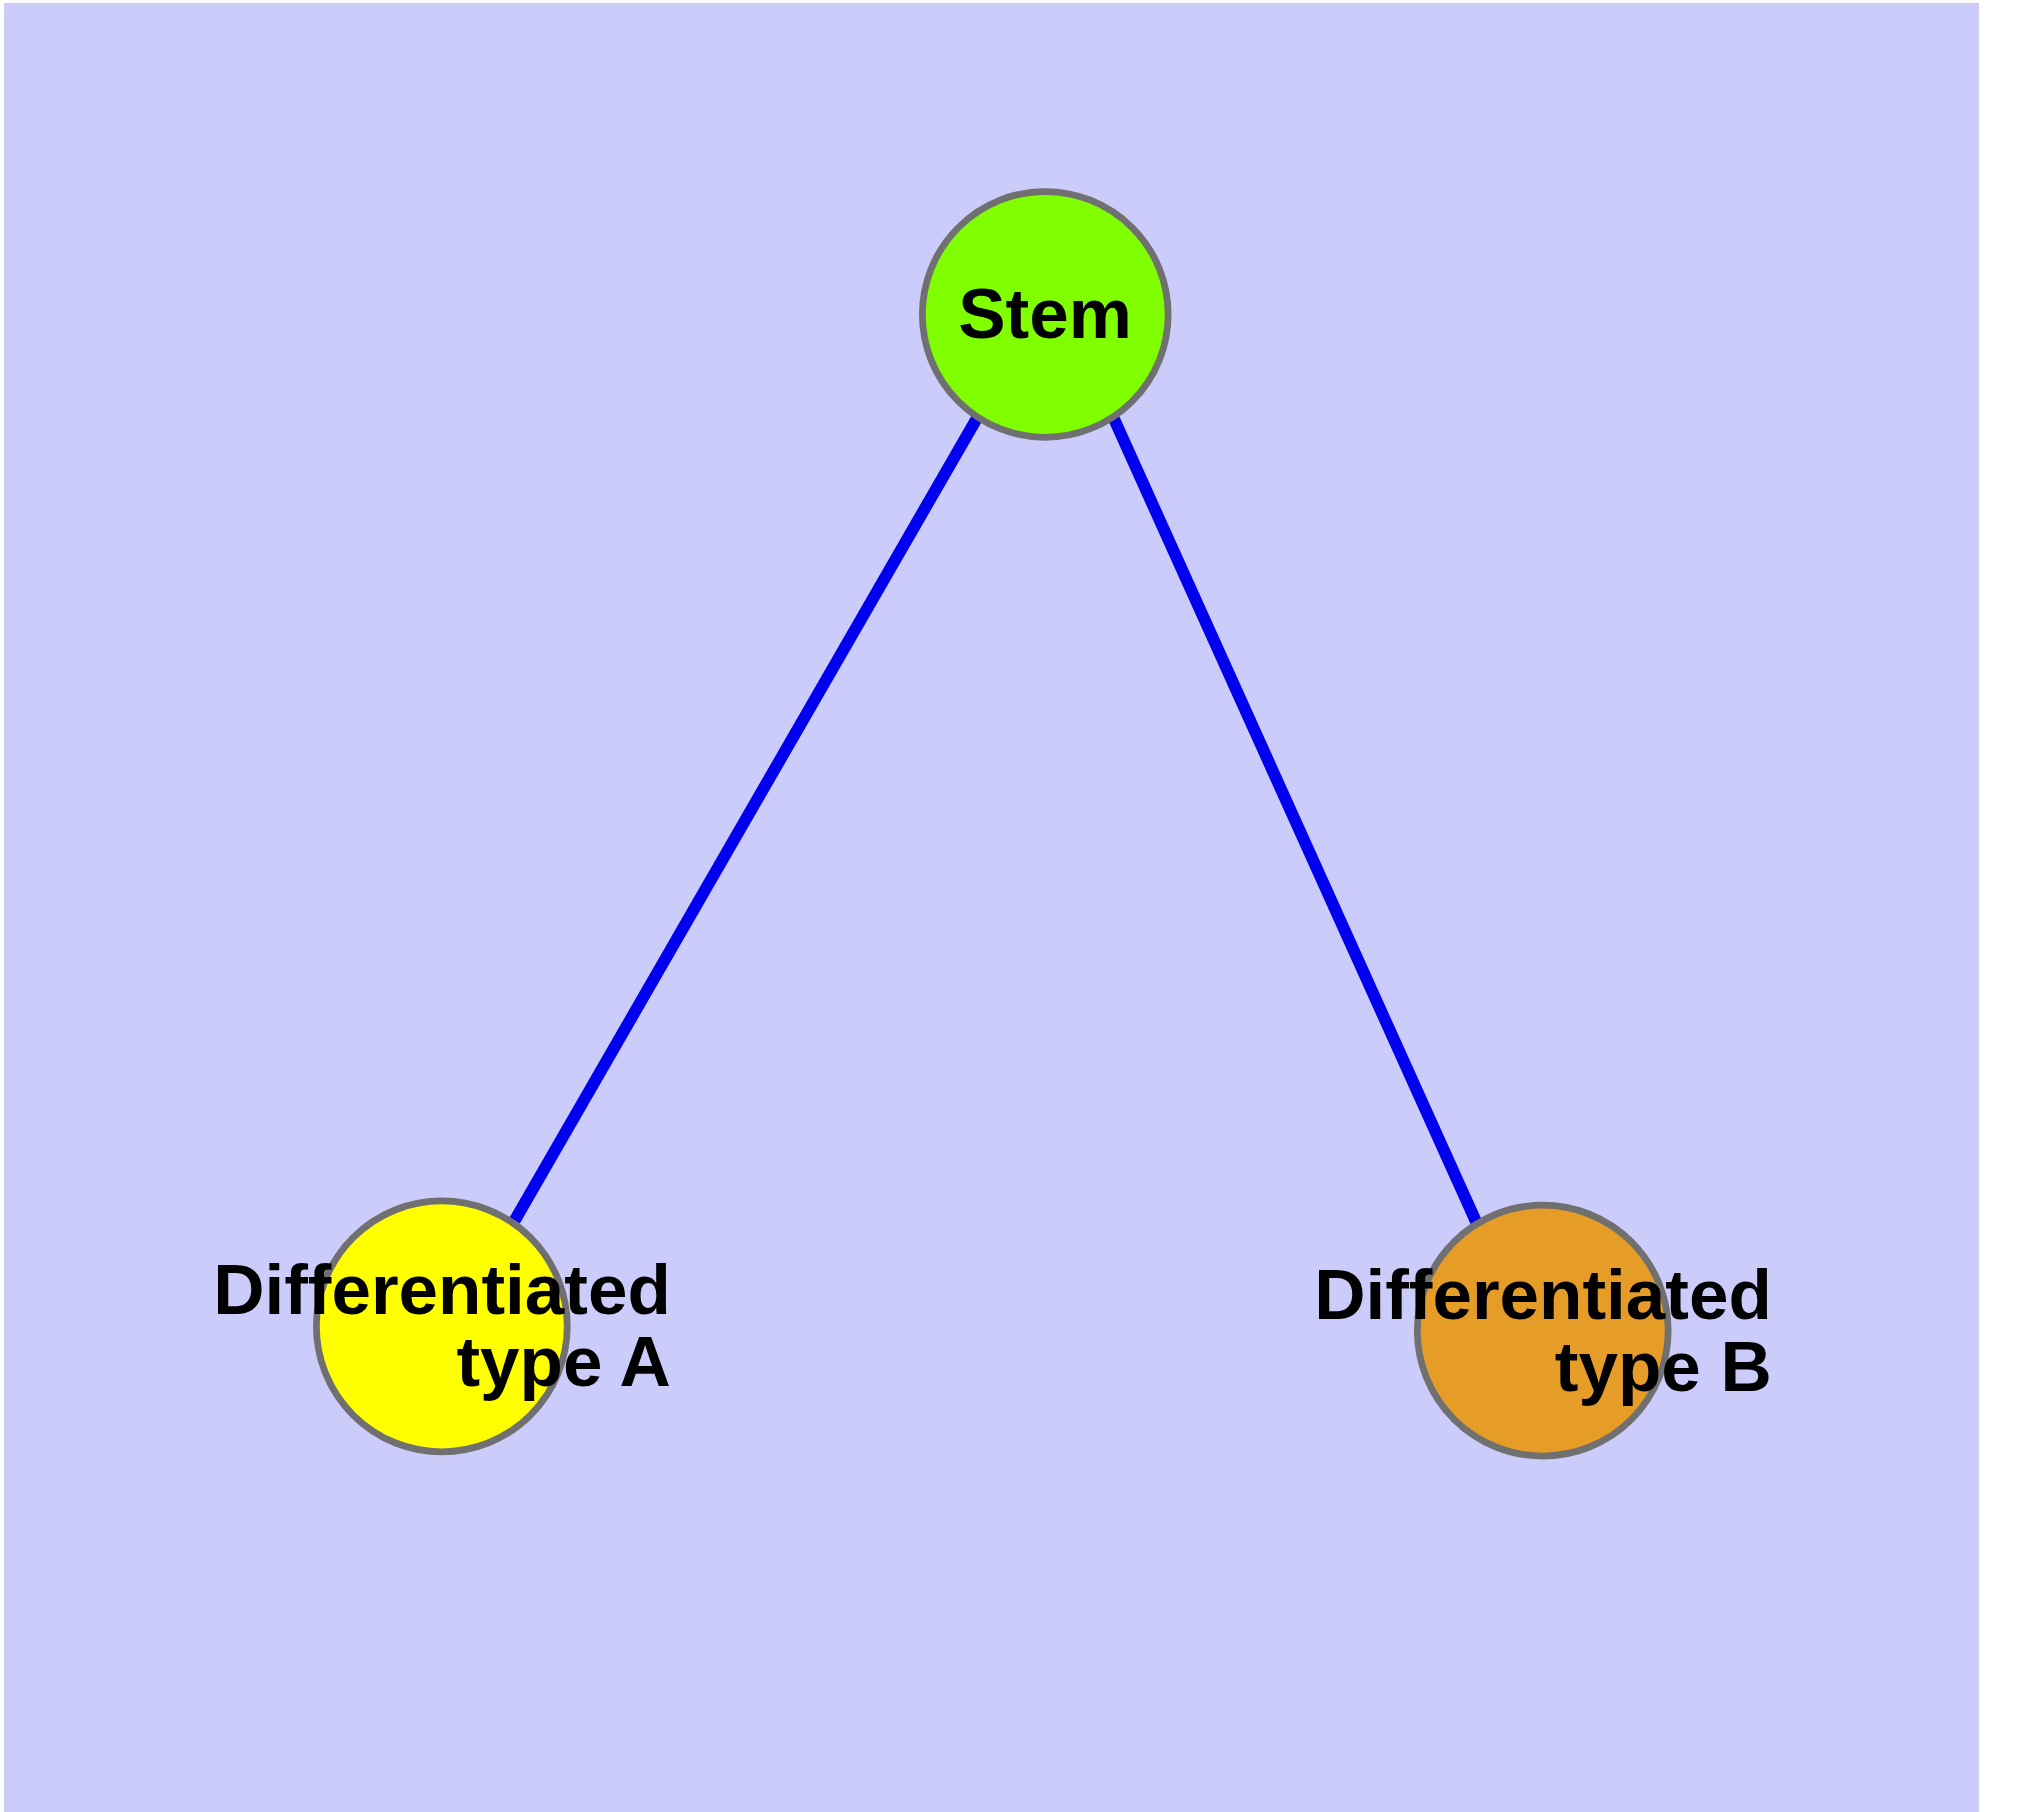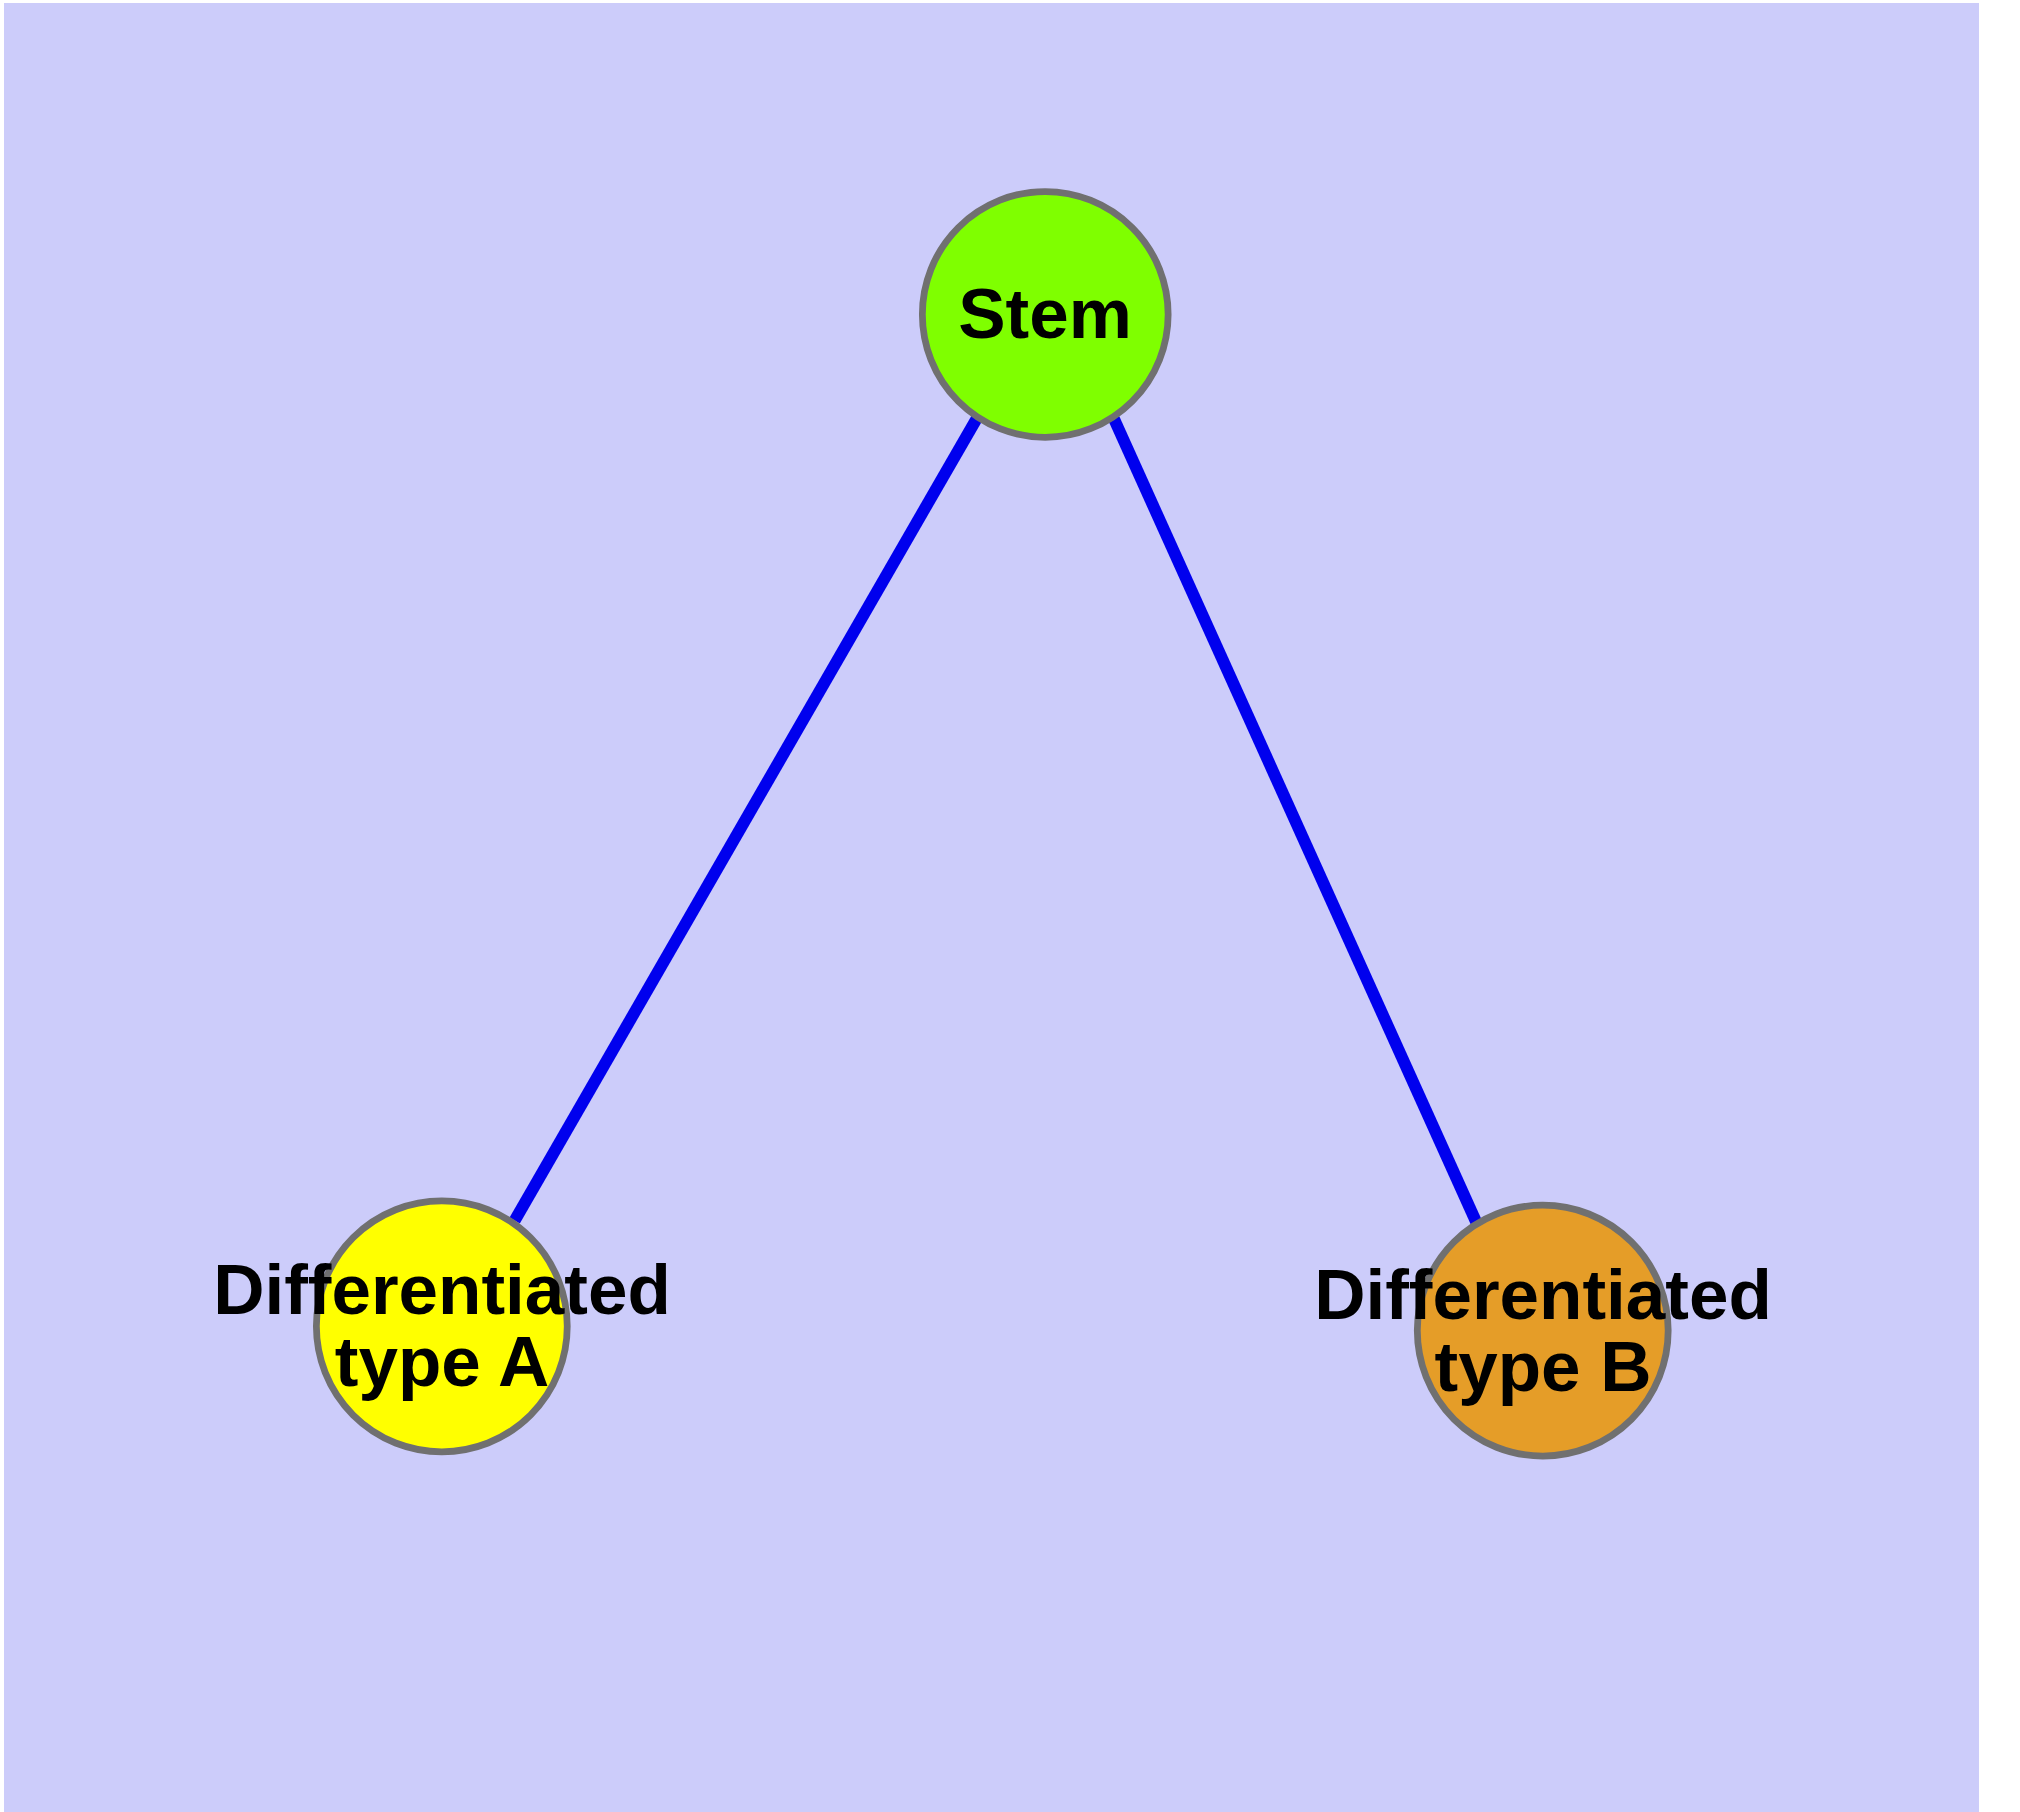--- a/index.html
+++ b/index.html
@@ -44,20 +44,21 @@
     line-height: 1.02;
     white-space: pre;
     pointer-events: none;
     transform: translate(-50%, -50%);
   }
   .node-label.stem {
     font-size: 71px;
   }
   .node-label.leaf {
     font-size: 71px;
+    text-align: right;
   }
 </style>
 </head>
 <body>
 
 <div id="canvas" style="width: 1979px; height: 1812px;">
 
   <div id="plot-area" style="background: rgb(204, 204, 250);"></div>
 
   <svg id="graph-svg" viewBox="0 0 2384 2138" xmlns="http://www.w3.org/2000/svg">

